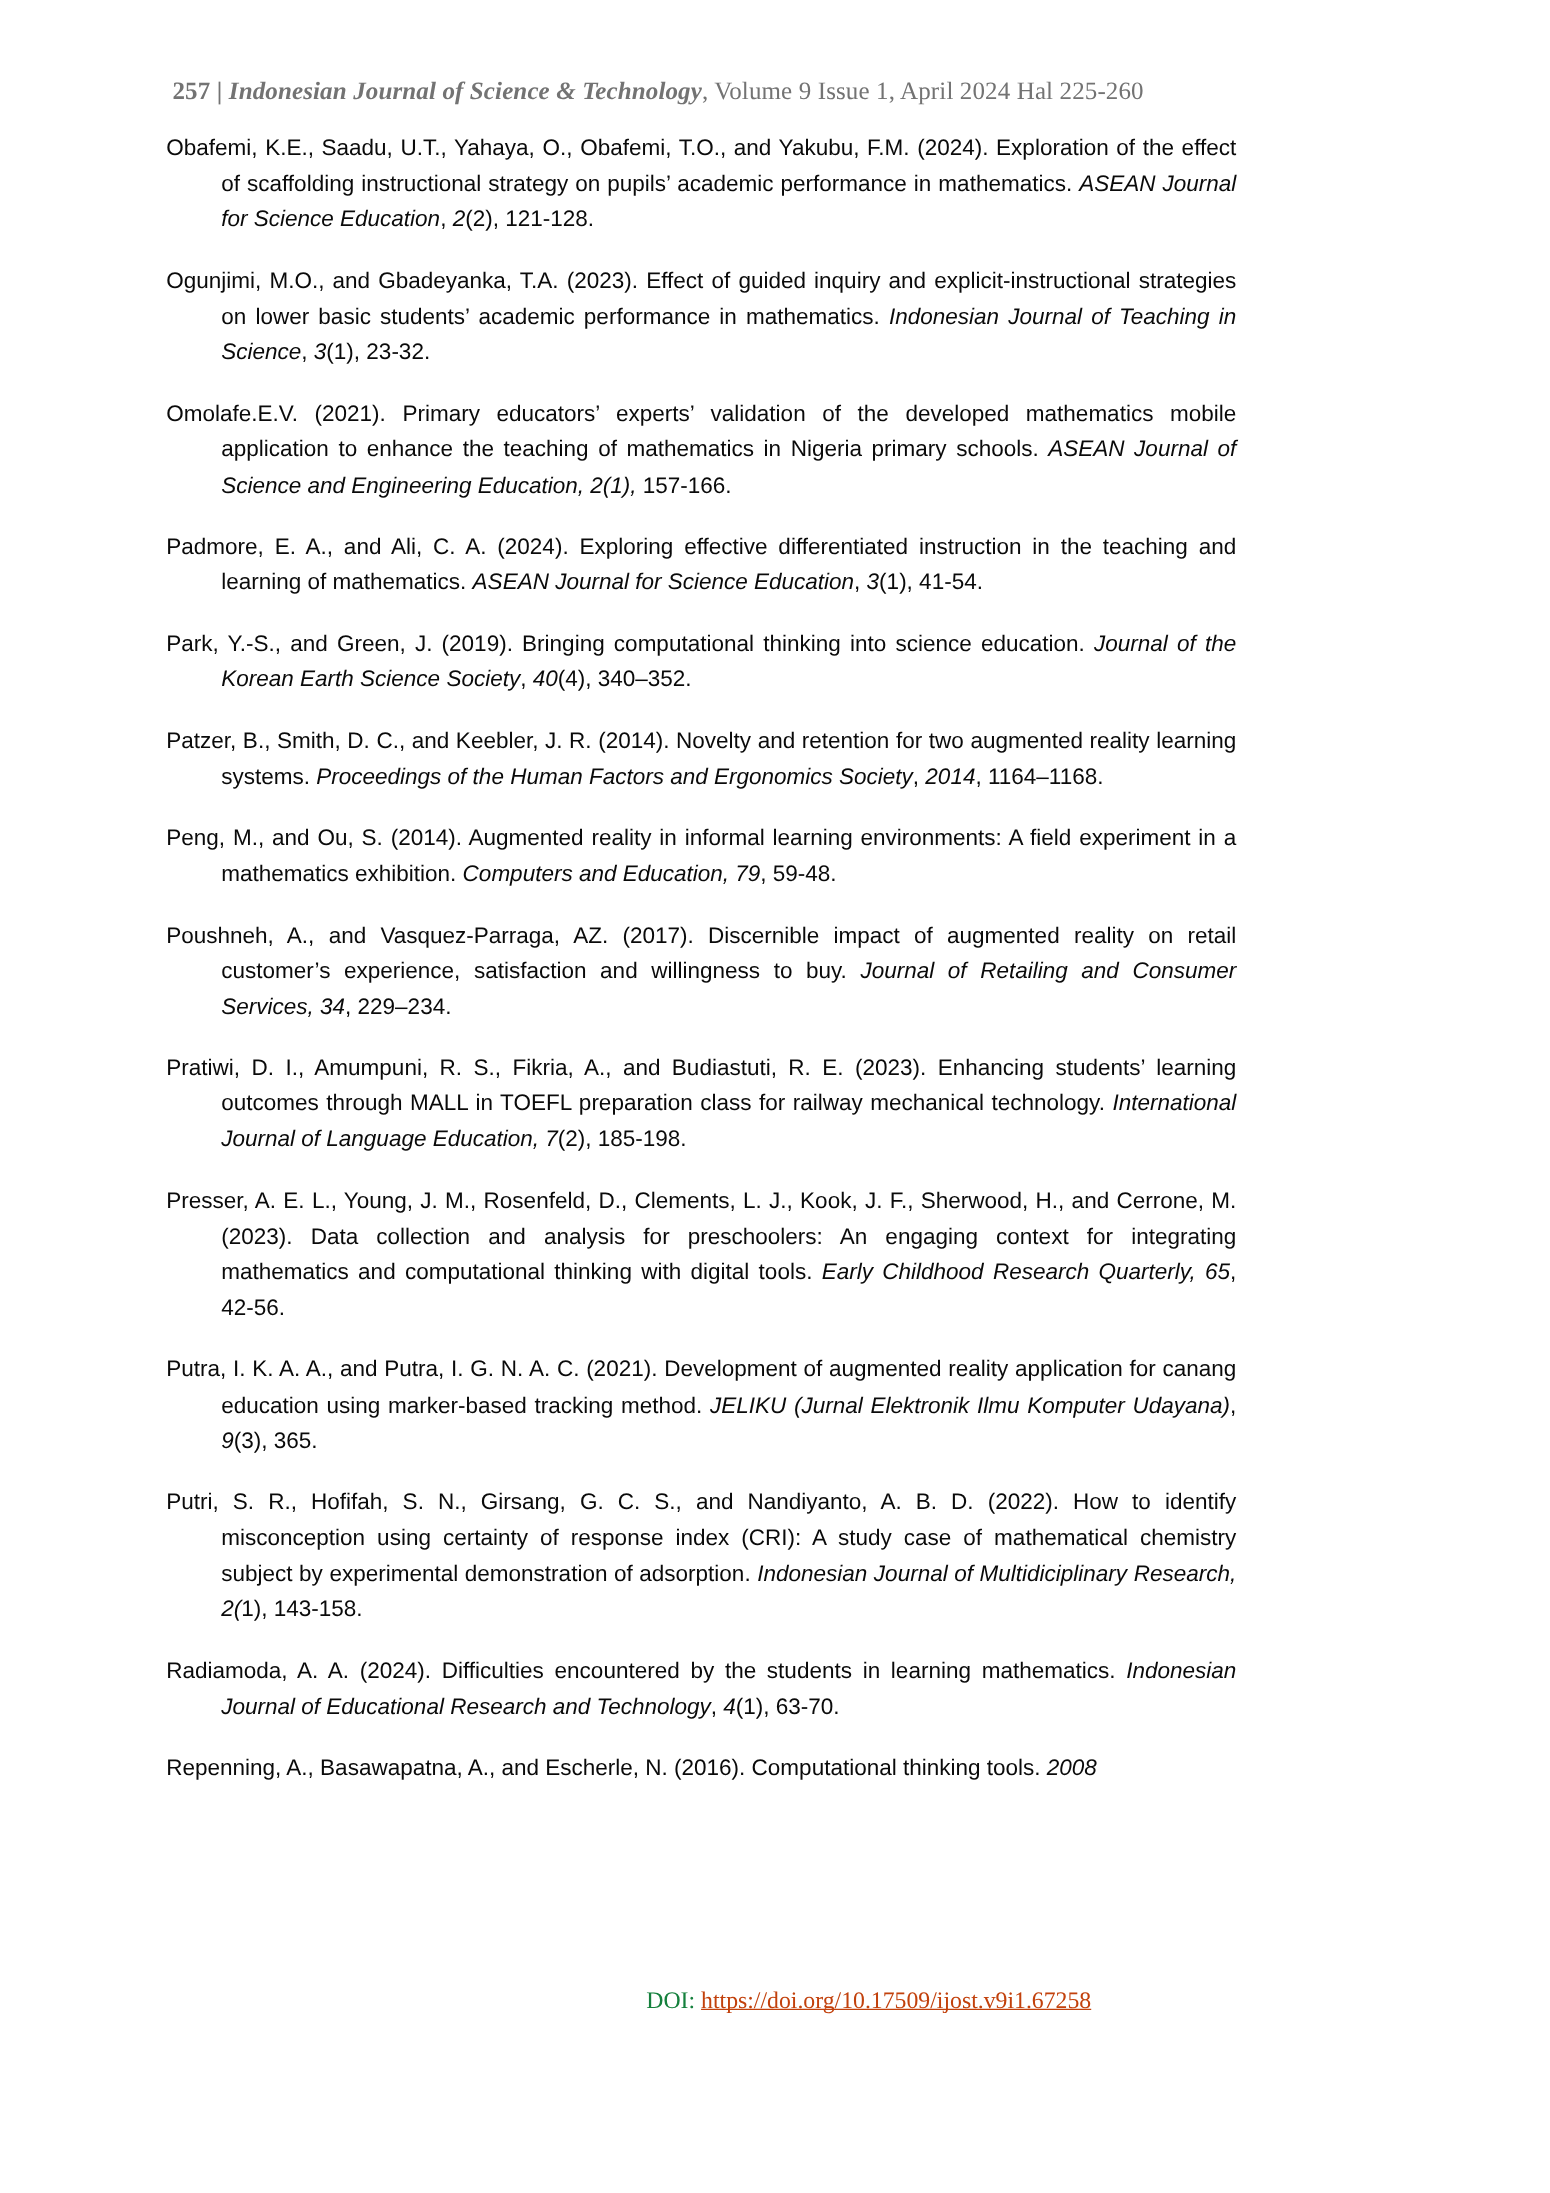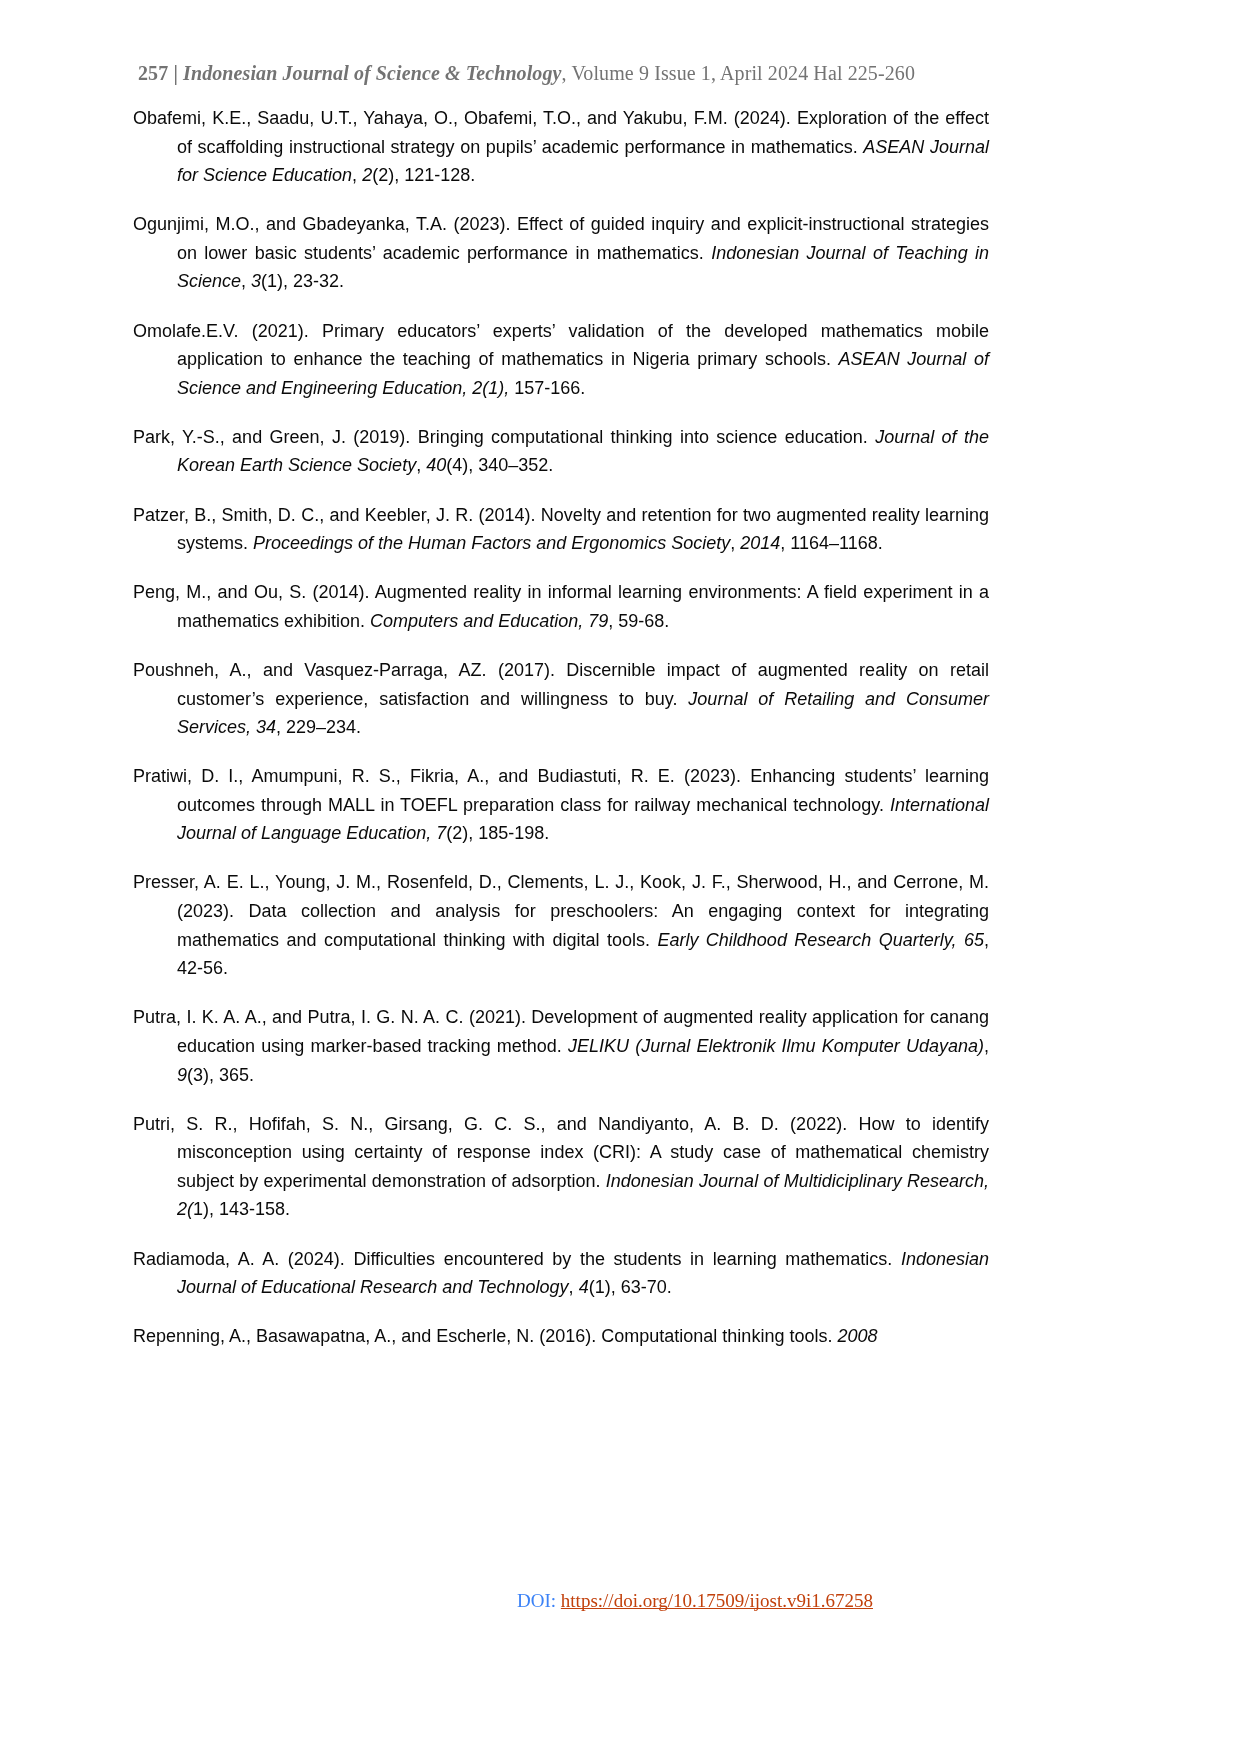--- a/index.html
+++ b/index.html
@@ -71,21 +71,21 @@
     width: 1240px;
     text-align: center;
     font-family: "Liberation Serif", serif;
   }
   .footer-doi {
     font-size: 19px;
     line-height: 26px;
     color: #111111;
     padding-left: 150px;
   }
-  .footer-doi .doi-label { color: #3b82f6; }
+  .footer-doi .doi-label { color: #15803d; }
   .footer-doi a,
   .footer-doi .doi-url {
     color: #1aa0b5;
     text-decoration: underline;
     text-decoration-skip-ink: none;
   }
   .footer-issn {
     font-size: 19px;
     line-height: 26px;
     color: #111111;
@@ -99,23 +99,24 @@
 <div class="page">
 
   <div class="running-head">
     <span class="pg">257</span><span class="sep">&nbsp;</span><span class="sep">|</span><span>&nbsp;</span><span class="jt">Indonesian Journal of Science &amp; Technology</span><span class="rest">, Volume 9 Issue 1, April 2024 Hal 225-260</span>
   </div>
 
   <div class="refs">
       <div class="ref"><span>Obafemi, K.E., Saadu, U.T., Yahaya, O., Obafemi, T.O., and Yakubu, F.M. (2024). Exploration of the effect of scaffolding instructional strategy on pupils’ academic performance in mathematics. </span><i>ASEAN Journal for Science Education</i><span>, </span><i>2</i><span>(2), 121-128.</span></div>
       <div class="ref"><span>Ogunjimi, M.O., and Gbadeyanka, T.A. (2023). Effect of guided inquiry and explicit-instructional strategies on lower basic students’ academic performance in mathematics. </span><i>Indonesian Journal of Teaching in Science</i><span>, </span><i>3</i><span>(1), 23-32.</span></div>
       <div class="ref"><span>Omolafe.E.V. (2021). Primary educators’ experts’ validation of the developed mathematics mobile application to enhance the teaching of mathematics in Nigeria primary schools. </span><i>ASEAN Journal of Science and Engineering Education, 2(1),</i><span> 157-166.</span></div>
+      <div class="ref"><span>Padmore, E. A., and Ali, C. A. (2024). Exploring effective differentiated instruction in the teaching and learning of mathematics. </span><i>ASEAN Journal for Science Education</i><span>, </span><i>3</i><span>(1), 41-54.</span></div>
       <div class="ref"><span>Park, Y.-S., and Green, J. (2019). Bringing computational thinking into science education. </span><i>Journal of the Korean Earth Science Society</i><span>, </span><i>40</i><span>(4), 340–352.</span></div>
       <div class="ref"><span>Patzer, B., Smith, D. C., and Keebler, J. R. (2014). Novelty and retention for two augmented reality learning systems. </span><i>Proceedings of the Human Factors and Ergonomics Society</i><span>, </span><i>2014</i><span>, 1164–1168.</span></div>
-      <div class="ref"><span>Peng, M., and Ou, S. (2014). Augmented reality in informal learning environments: A field experiment in a mathematics exhibition. </span><i>Computers and Education, 79</i><span>, 59-68.</span></div>
+      <div class="ref"><span>Peng, M., and Ou, S. (2014). Augmented reality in informal learning environments: A field experiment in a mathematics exhibition. </span><i>Computers and Education, 79</i><span>, 59-48.</span></div>
       <div class="ref"><span>Poushneh, A., and Vasquez-Parraga, AZ. (2017). Discernible impact of augmented reality on retail customer’s experience, satisfaction and willingness to buy. </span><i>Journal of Retailing and Consumer Services, 34</i><span>, 229–234.</span></div>
       <div class="ref"><span>Pratiwi, D. I., Amumpuni, R. S., Fikria, A., and Budiastuti, R. E. (2023). Enhancing students’ learning outcomes through MALL in TOEFL preparation class for railway mechanical technology. </span><i>International Journal of Language Education, 7</i><span>(2), 185-198.</span></div>
       <div class="ref"><span>Presser, A. E. L., Young, J. M., Rosenfeld, D., Clements, L. J., Kook, J. F., Sherwood, H., and Cerrone, M. (2023). Data collection and analysis for preschoolers: An engaging context for integrating mathematics and computational thinking with digital tools. </span><i>Early Childhood Research Quarterly, 65</i><span>, 42-56.</span></div>
       <div class="ref"><span>Putra, I. K. A. A., and Putra, I. G. N. A. C. (2021). Development of augmented reality application for canang education using marker-based tracking method. </span><i>JELIKU (Jurnal Elektronik Ilmu Komputer Udayana)</i><span>, </span><i>9</i><span>(3), 365.</span></div>
       <div class="ref"><span>Putri, S. R., Hofifah, S. N., Girsang, G. C. S., and Nandiyanto, A. B. D. (2022). How to identify misconception using certainty of response index (CRI): A study case of mathematical chemistry subject by experimental demonstration of adsorption. </span><i>Indonesian Journal of Multidiciplinary Research, 2(</i><span>1), 143-158.</span></div>
       <div class="ref"><span>Radiamoda, A. A. (2024). Difficulties encountered by the students in learning mathematics. </span><i>Indonesian Journal of Educational Research and Technology</i><span>, </span><i>4</i><span>(1), 63-70.</span></div>
       <div class="ref"><span>Repenning, A., Basawapatna, A., and Escherle, N. (2016). Computational thinking tools. </span><i>2008</i></div>
     </div>
 
   <div class="footer">

